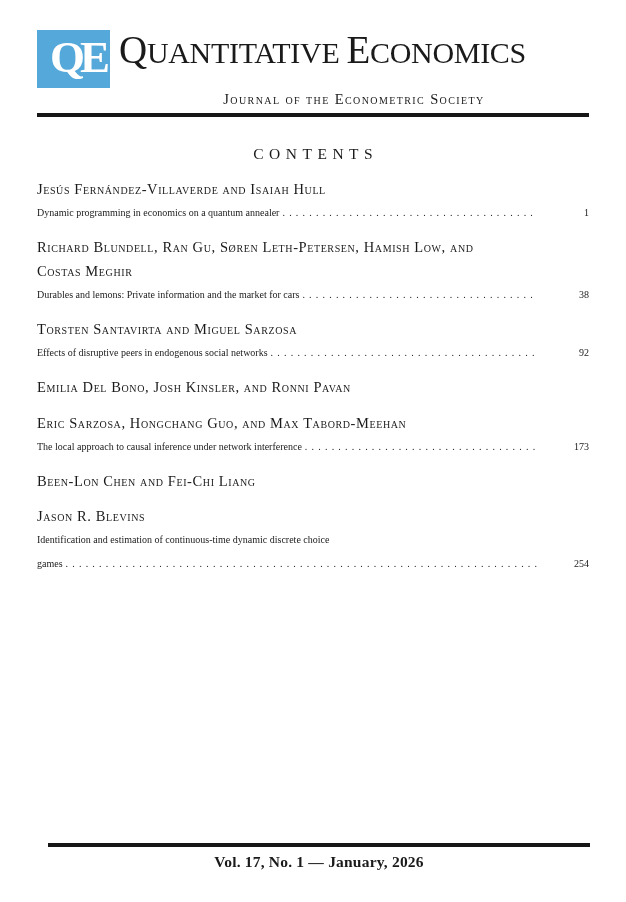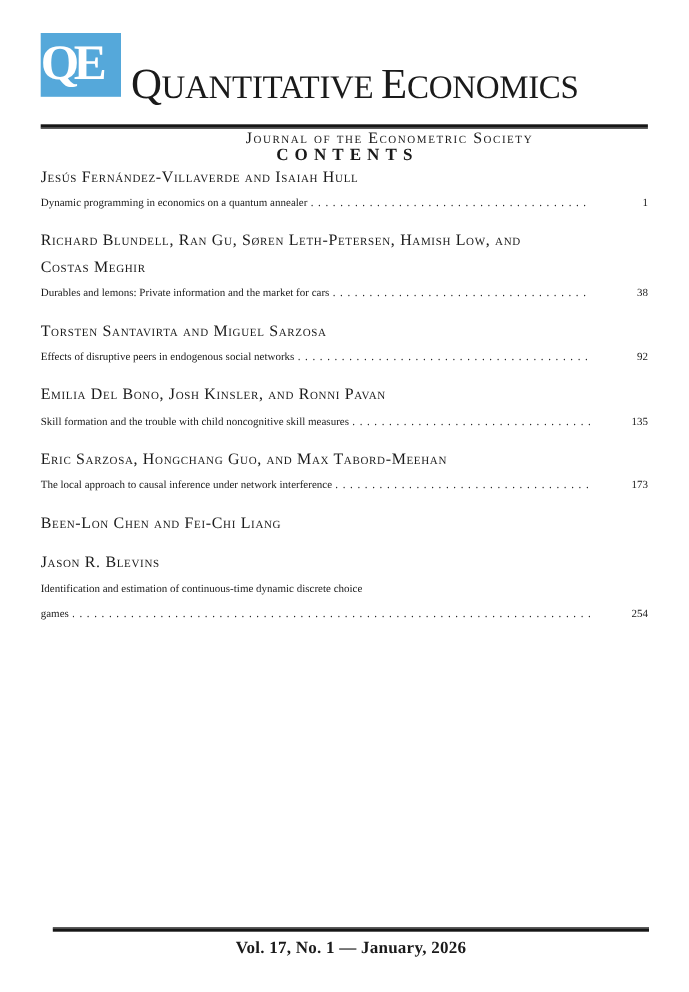--- a/index.html
+++ b/index.html
@@ -16,68 +16,68 @@
     overflow: hidden;
     margin: 0 auto;
   }
   .content { padding: 30px 37px 0 37px; }
 
   
   .masthead { display: flex; align-items: flex-start; gap: 9px; height: 60px; }
   .logo {
     width: 73px; height: 58px;
     background: #55a8da;
-    display: flex; align-items: center; justify-content: flex-start;
+    display: flex; align-items: center; justify-content: flex-end;
     flex: none;
   }
   .logo-text {
     font-weight: bold;
     font-size: 45px;
     line-height: 1;
     color: #ffffff;
     letter-spacing: -5px;
     padding-right: 5px;
     margin-top: -3px;
   }
   .mast-text { flex: 1; padding-top: 1px; }
   .journal-title {
     line-height: 37px;
     font-size: 30px;
     letter-spacing: -0.3px;
     white-space: nowrap;
   }
-  .title-word { display: inline-block; text-transform: uppercase; margin-top: 27px; }
+  .title-word { display: inline-block; text-transform: uppercase; }
   .title-word::first-letter { font-size: 39px; }
   .title-word + .title-word { margin-left: 7px; text-align: center; }
   .journal-subtitle {
     margin-top: 20px;
     text-align: center;
     font-variant: small-caps;
     font-size: 14.5px;
     letter-spacing: 1.4px;
   }
 
   
   .rule { width: 100%; }
   .rule-top    { margin-top: 23px; border-top: 3px solid #161616; height: 2px; border-bottom: 1px solid #161616; }
   .rule-bottom { border-top: 1px solid #161616; height: 2px; border-bottom: 3px solid #161616; }
 
   
   .contents-heading {
-    margin-top: 15px;
+    margin-top: 28px;
     text-align: center;
-    font-weight: bold;
+    font-weight: normal;
     font-size: 15.5px;
     letter-spacing: 5.5px;
     text-transform: uppercase;
     text-indent: 5.5px; 
   }
 
   
-  .toc { }
+  .toc { margin-top: 15px; }
   .entry { margin-bottom: 12px; }
   .author-line {
     font-variant: small-caps;
     font-size: 14.5px;
     letter-spacing: 0.6px;
     line-height: 23.2px;
   }
   .title-line, .title-row, .title-text, .pagenum, .dots::after {
     font-size: 10px;
     line-height: 23.2px;
@@ -165,27 +165,20 @@
               <span class="dots"></span>
               <span class="pagenum">92</span>
             </div>
           </div>
   </article>
 
   <article class="entry">
     <div class="authors">
             <div class="author-line">Emilia Del Bono, Josh Kinsler, and Ronni Pavan</div>
           </div>
-    <div class="entry-title">
-            <div class="title-row">
-              <span class="title-text">Skill formation and the trouble with child noncognitive skill measures</span>
-              <span class="dots"></span>
-              <span class="pagenum">135</span>
-            </div>
-          </div>
   </article>
 
   <article class="entry">
     <div class="authors">
             <div class="author-line">Eric Sarzosa, Hongchang Guo, and Max Tabord-Meehan</div>
           </div>
     <div class="entry-title">
             <div class="title-row">
               <span class="title-text">The local approach to causal inference under network interference</span>
               <span class="dots"></span>

